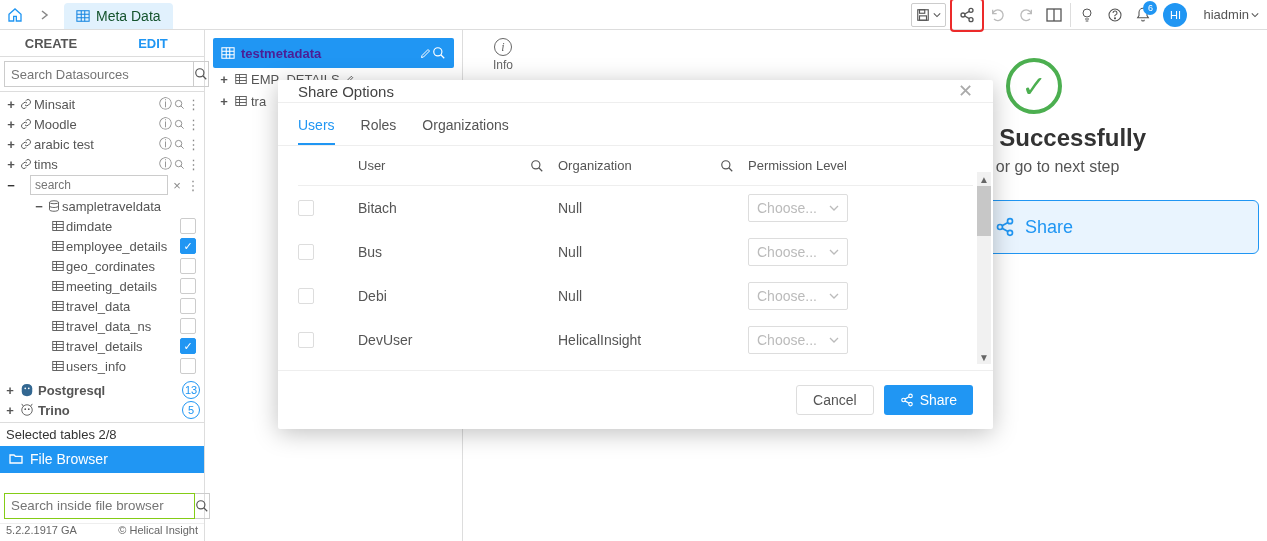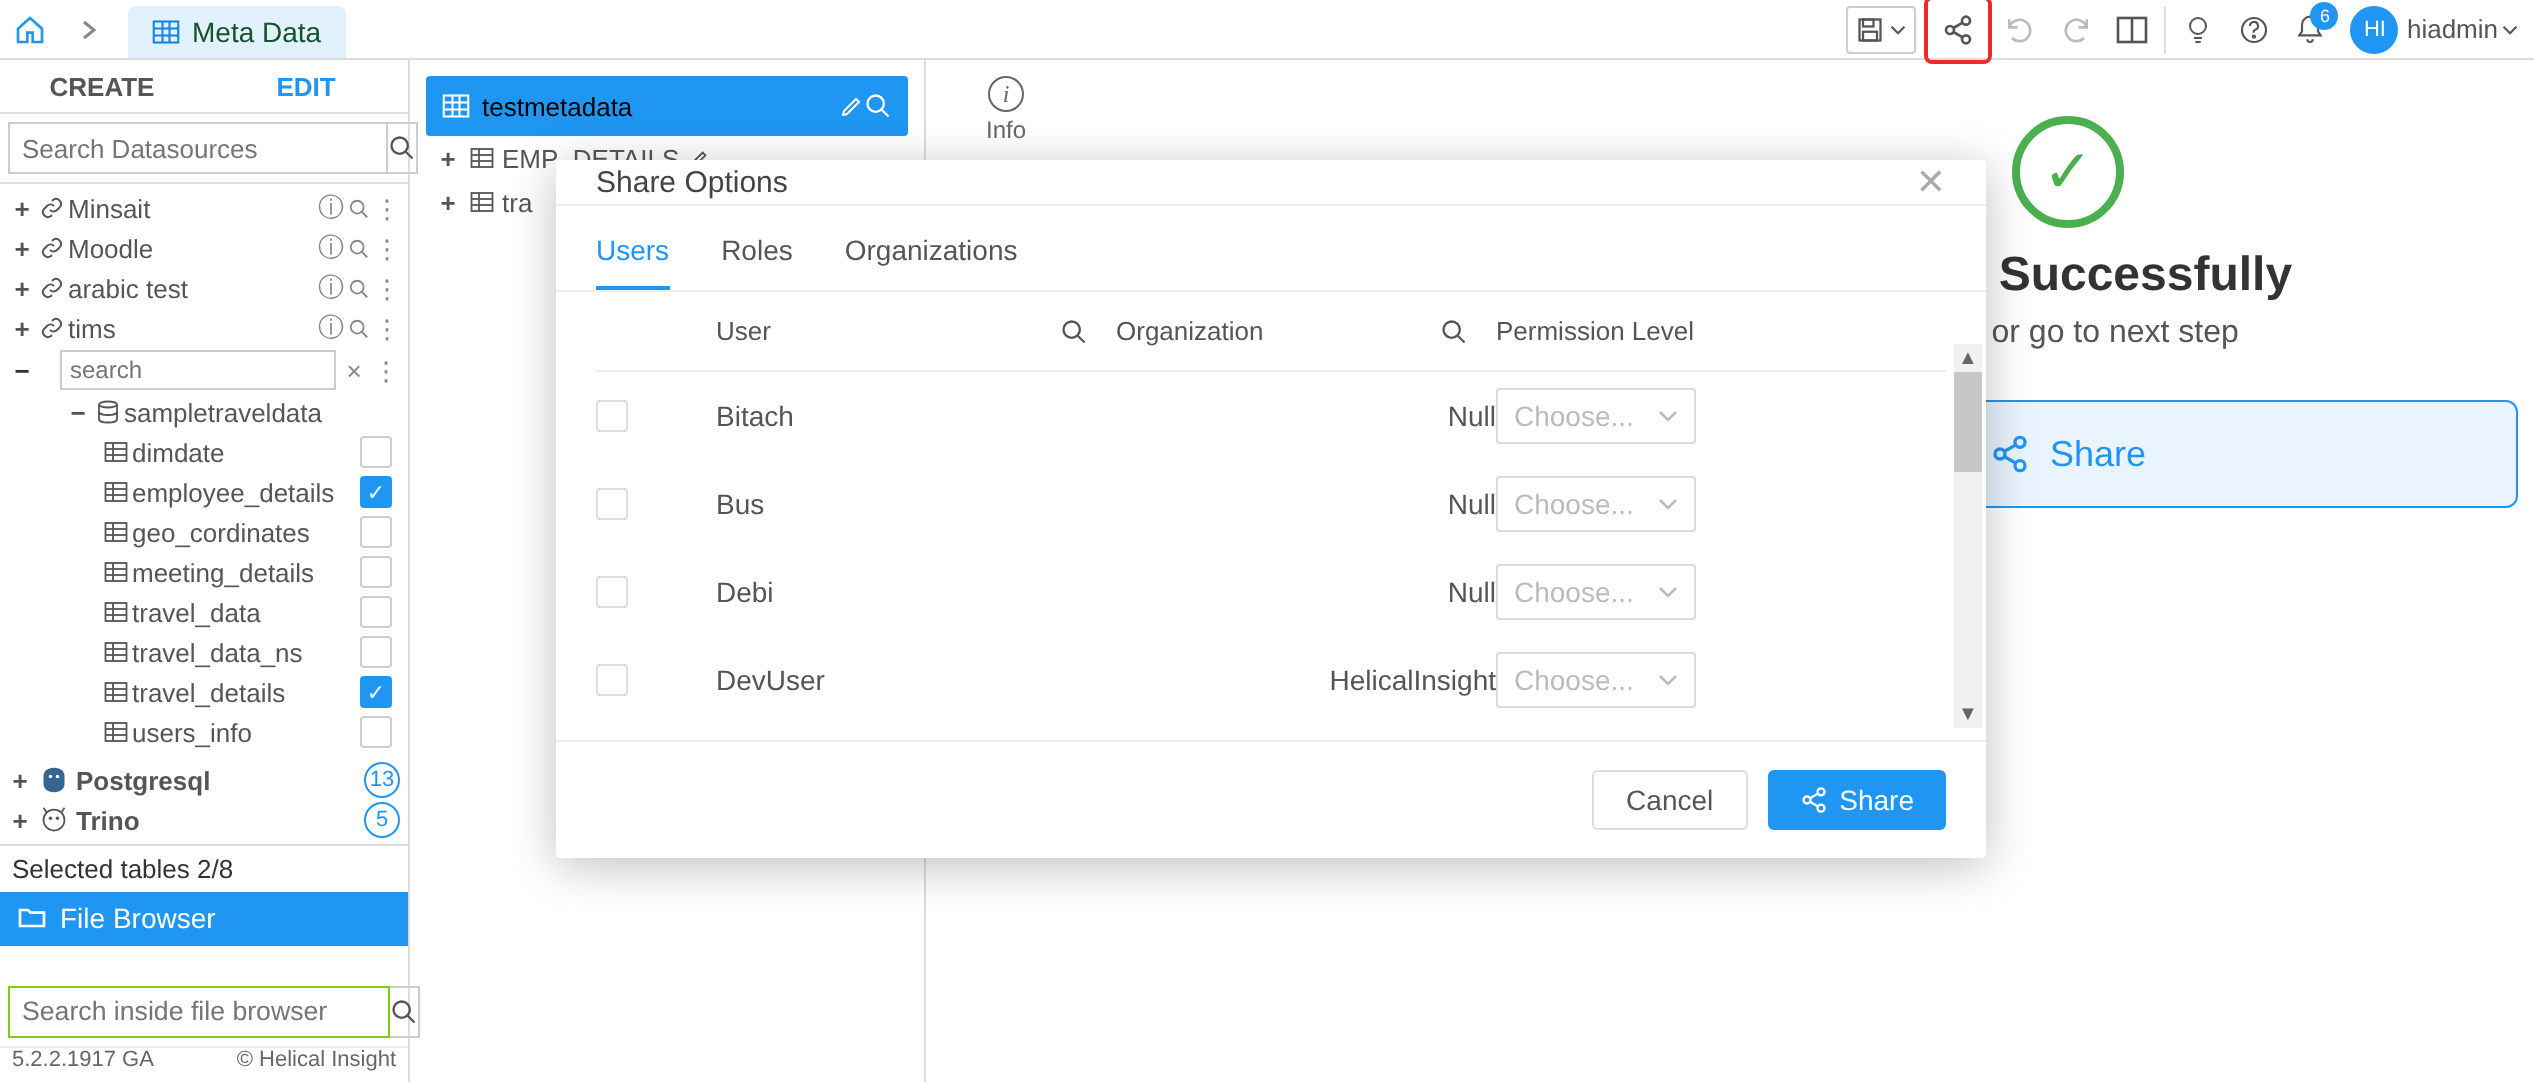--- a/index.html
+++ b/index.html
@@ -9,21 +9,21 @@
   .header { height:30px; display:flex; align-items:center; border-bottom:1px solid #ddd; }
   .header-left { display:flex; align-items:center; }
   .h-icon-btn { width:30px; height:30px; display:flex; align-items:center; justify-content:center; color:#2096f3; cursor:pointer;}
   .meta-tab { height:26px; margin:2px 0 0 4px; background:#e1f1fd; color:#14532d; display:flex; align-items:center; padding:0 12px; border-radius:4px 4px 0 0; font-size:14px; }
   .meta-tab svg { margin-right:6px; }
   .header-right { margin-left:auto; display:flex; align-items:center; padding-right:8px;}
   .hr-item { width:28px; height:28px; display:flex; align-items:center; justify-content:center; color:#555; cursor:pointer; position:relative;}
   .hr-sep { width:1px; height:24px; background:#ddd; margin:0 2px;}
   .share-highlight { border:2px solid #ec2a2a; border-radius:4px; width:34px; height:34px; display:flex; align-items:center; justify-content:center;}
   .avatar { width:24px; height:24px; border-radius:50%; background:#2096f3; color:#fff; font-size:11px; display:flex; align-items:center; justify-content:center; margin-left:6px;}
-  .username { margin-left:4px; color:#555; font-size:13px; display:flex; align-items:center;}
+  .username { margin-left:16px; color:#555; font-size:13px; display:flex; align-items:center;}
   .chev-down { margin-left:2px;}
   .badge { position:absolute; top:0px; right:0px; width:14px; height:14px; border-radius:50%; background:#2096f3; color:#fff; font-size:9px; display:flex; align-items:center; justify-content:center;}
   .save-drop { border:1px solid #ccc; border-radius:2px; height:24px; padding:0 4px; display:flex; align-items:center; color:#555; margin-right:4px;}
 
   
   .main { display:flex; height:calc(100% - 30px); }
   .left-pane { width:205px; min-width:205px; border-right:1px solid #ddd; display:flex; flex-direction:column; background:#fff;}
   .tabs { display:flex; height:30px; border-bottom:1px solid #ddd;}
   .tab { flex:1; display:flex; align-items:center; justify-content:center; font-weight:bold; font-size:13px; cursor:pointer;}
   .tab.active { color:#2096f3; }
@@ -61,21 +61,21 @@
   .file-browser { background:#2096f3; color:#fff; height:30px; display:flex; align-items:center; padding:0 8px; font-size:14px; cursor:pointer;}
   .file-browser svg { margin-right:6px;}
   .search-file { display:flex; align-items:center; padding:4px; margin-top:16px;}
   .search-file input { flex:1; border:1px solid #84cc16; height:26px; padding:0 6px; color:#555;}
   .search-file .mag { width:26px; height:26px; display:flex; align-items:center; justify-content:center; border:1px solid #ccc; border-left:none; color:#555;}
   .footer { margin-top:auto; display:flex; height:20px; padding:0 6px; font-size:11px; color:#666; border-top:1px solid #eee;}
   .footer .copy { margin-left:auto;}
 
   
   .mid-pane { width:258px; min-width:258px; border-right:1px solid #ddd; padding:8px; }
-  .mid-header { background:#2096f3; color:#000000; height:30px; display:flex; align-items:center; padding:0 8px; border-radius:2px;}
+  .mid-header { background:#2096f3; color:#4c1d95; height:30px; display:flex; align-items:center; padding:0 8px; border-radius:2px;font-weight:bold;}
   .mid-header .t-ico { margin-right:6px;}
   .mid-header .name { flex:1;}
   .mid-header .edit { margin-left:4px; cursor:pointer;}
   .mid-header .srch { margin-left:auto; cursor:pointer;}
   .sub-row { display:flex; align-items:center; height:22px; color:#555; font-size:13px; padding-left:4px;}
   .sub-row .sign { width:14px; text-align:center; font-weight:bold; cursor:pointer;}
   .sub-row .t-ico { margin:0 4px;}
 
   
   .right-pane { flex:1; padding:8px; position:relative;}
@@ -96,21 +96,21 @@
   .modal-head { display:flex; align-items:center; padding:0 20px; border-bottom:1px solid #eee;}
   .modal-head .title { font-size:15px; color:#444;}
   .modal-head .close { margin-left:auto; color:#aaa; font-size:18px; cursor:pointer;}
   .modal-tabs { display:flex; gap:26px; padding:14px 20px 0 20px; border-bottom:1px solid #eee;}
   .m-tab { padding-bottom:10px; font-size:14px; color:#555; cursor:pointer;}
   .m-tab.active { color:#2096f3; border-bottom:2px solid #2096f3;}
   .modal-body { padding:0 20px; position:relative;}
   .thead { display:flex; align-items:center; height:40px; color:#555; font-size:13px; border-bottom:1px solid #eee;}
   .col-chk { width:60px;}
   .col-user { width:200px; display:flex; align-items:center;}
-  .col-org { width:190px; display:flex; align-items:center;justify-content:flex-end;}
+  .col-org { width:190px; display:flex; align-items:center;}
   .col-perm { flex:1;}
   .thead .mag { margin-left:auto; margin-right:14px; color:#555; cursor:pointer;}
   .trow { display:flex; align-items:center; height:44px; color:#555; font-size:14px;}
   .row-chk { width:16px; height:16px; border:1px solid #ddd; border-radius:2px; background:#fff;}
   .perm-sel { border:1px solid #ddd; color:#bbb; width:100px; height:28px; display:flex; align-items:center; padding:0 8px; cursor:pointer; border-radius:2px;}
   .perm-sel .chev { margin-left:auto; color:#bbb;}
   .scrollbar { position:absolute; right:2px; top:40px; width:14px; height:178px; background:#f1f1f1;}
   .thumb { position:absolute; top:0; left:0; right:0; height:50px; background:#c7c7c7;}
   .arrow-dn { position:absolute; bottom:0; left:0; right:0; height:14px; display:flex; align-items:center; justify-content:center; color:#666; font-size:10px;}
   .arrow-up { position:absolute; top:-14px; left:0; right:0; height:14px; display:flex; align-items:center; justify-content:center; color:#666; font-size:10px; background:#f1f1f1;}

